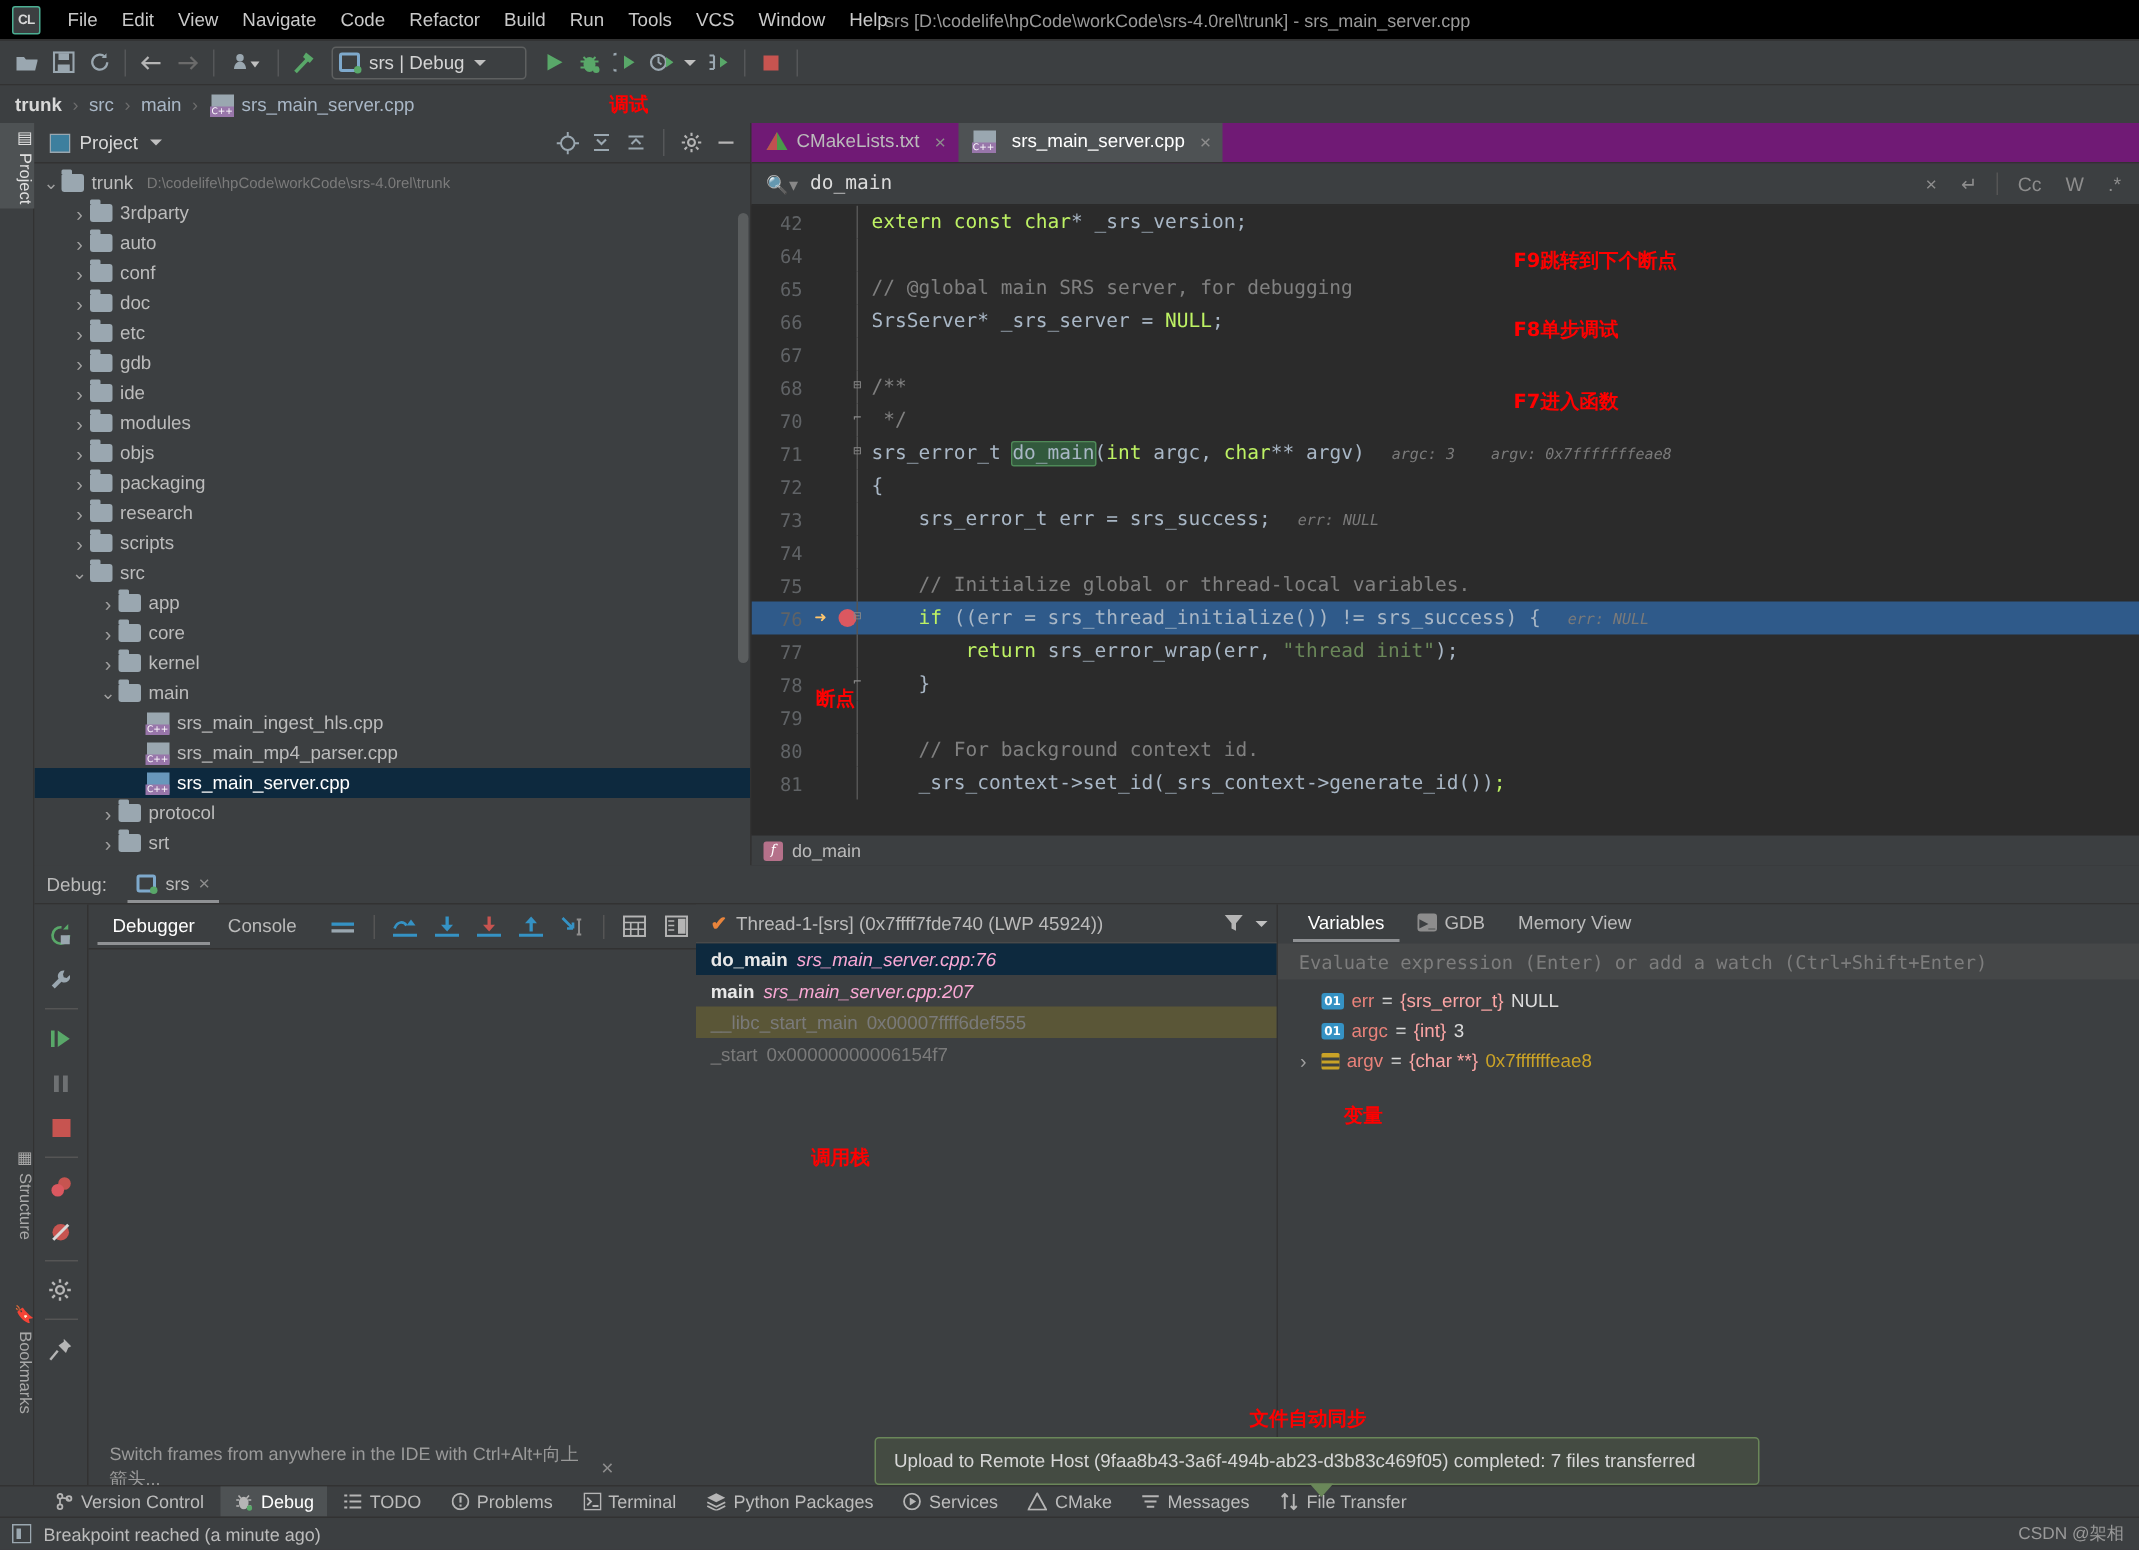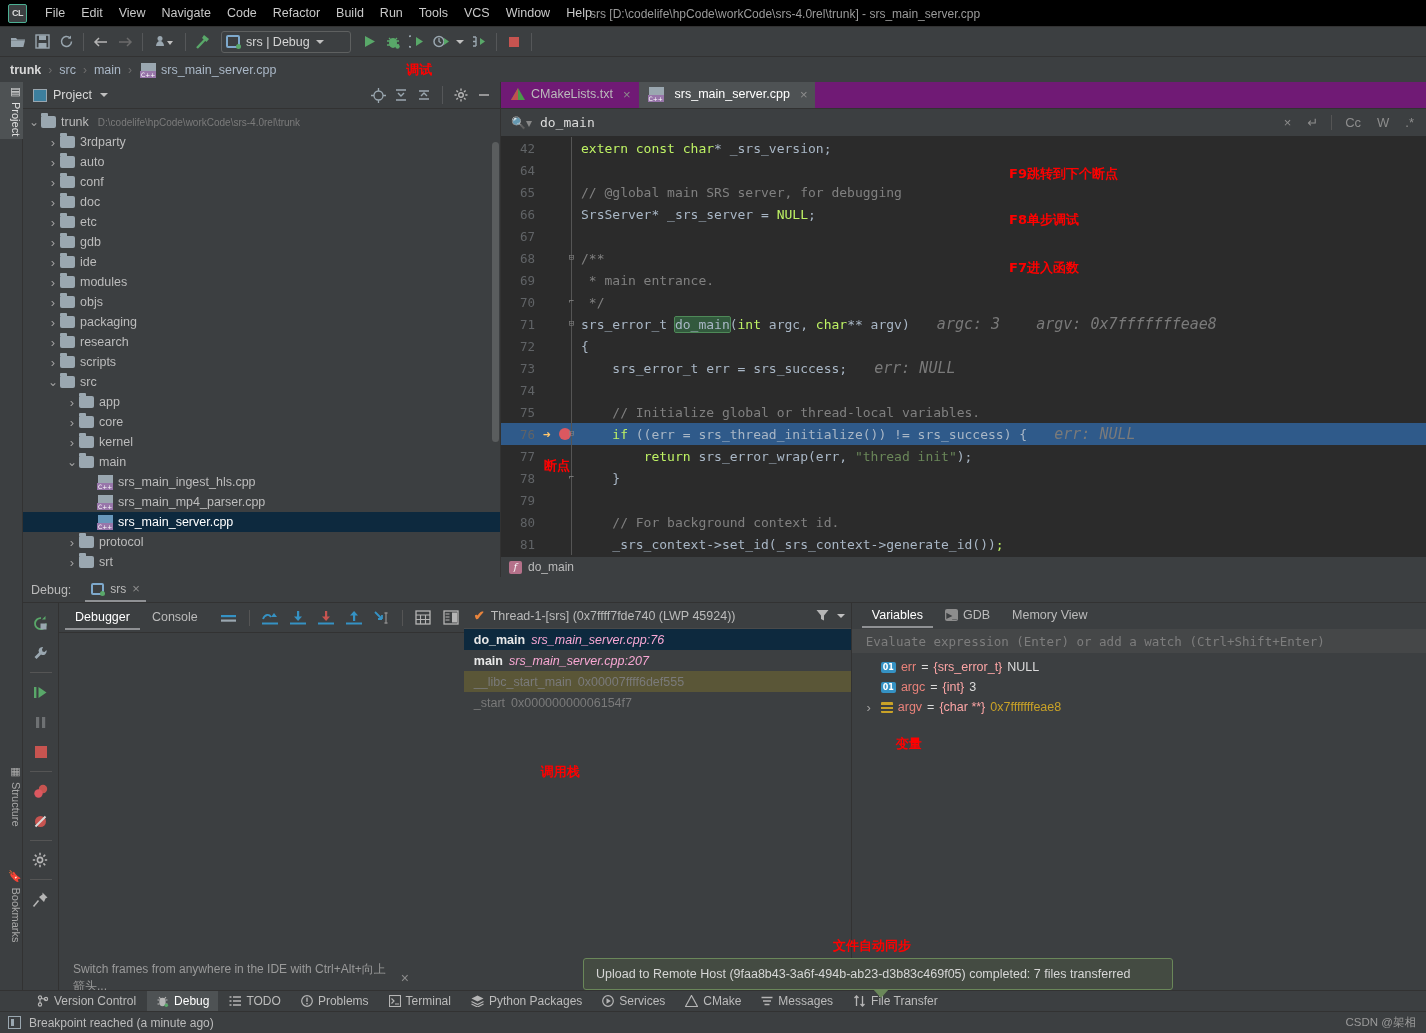--- a/index.html
+++ b/index.html
@@ -190,21 +190,21 @@
   .fold {
     position: absolute; left: 27px; top: 5px; width: 11px; height: 11px;
     color: #888; font-size: 9px; text-align: center; line-height: 11px;
   }
   .gutline { position: absolute; left: 32px; top: 0; width: 1px; height: 22px; background: #555; }
 
   .kw { color: #bef264; }
   .str { color: #6a8759; }
   .cmt { color: #808080; }
   .fn  { color: #a9b7c6; }
-  .hint { color: #7a7a7a; font-style: italic; font-size: 15px; }
+  .hint { color: #7a7a7a; font-style: italic; font-size: 10px; }
   .sel-ident { background: #32593d; outline: 1px solid #4e8a58; border-radius: 1px; }
 
   .bp-dot {
     position: absolute; left: 20px; top: 5px; width: 12px; height: 12px;
     border-radius: 50%; background: #db5860;
   }
   .exec-arrow { position: absolute; left: 4px; top: 4px; color: #ffc66d; font-size: 13px; }
 
   .editor-crumb {
     position: absolute; bottom: 0; left: 0; right: 0; height: 21px;
@@ -746,27 +746,20 @@
           </span>
           <span class="ctext"></span>
         </div>
         <div class="cline">
           <span class="lnum">68</span>
           <span class="gutter">
             <span class="gutline"></span>
             <span class="fold">⊟</span>
           </span>
           <span class="ctext"><span class="cmt">/**</span></span>
-        </div>
-        <div class="cline">
-          <span class="lnum">69</span>
-          <span class="gutter">
-            <span class="gutline"></span>
-          </span>
-          <span class="ctext"><span class="cmt"> * main entrance.</span></span>
         </div>
         <div class="cline">
           <span class="lnum">70</span>
           <span class="gutter">
             <span class="gutline"></span>
             <span class="fold">⌐</span>
           </span>
           <span class="ctext"><span class="cmt"> */</span></span>
         </div>
         <div class="cline">

